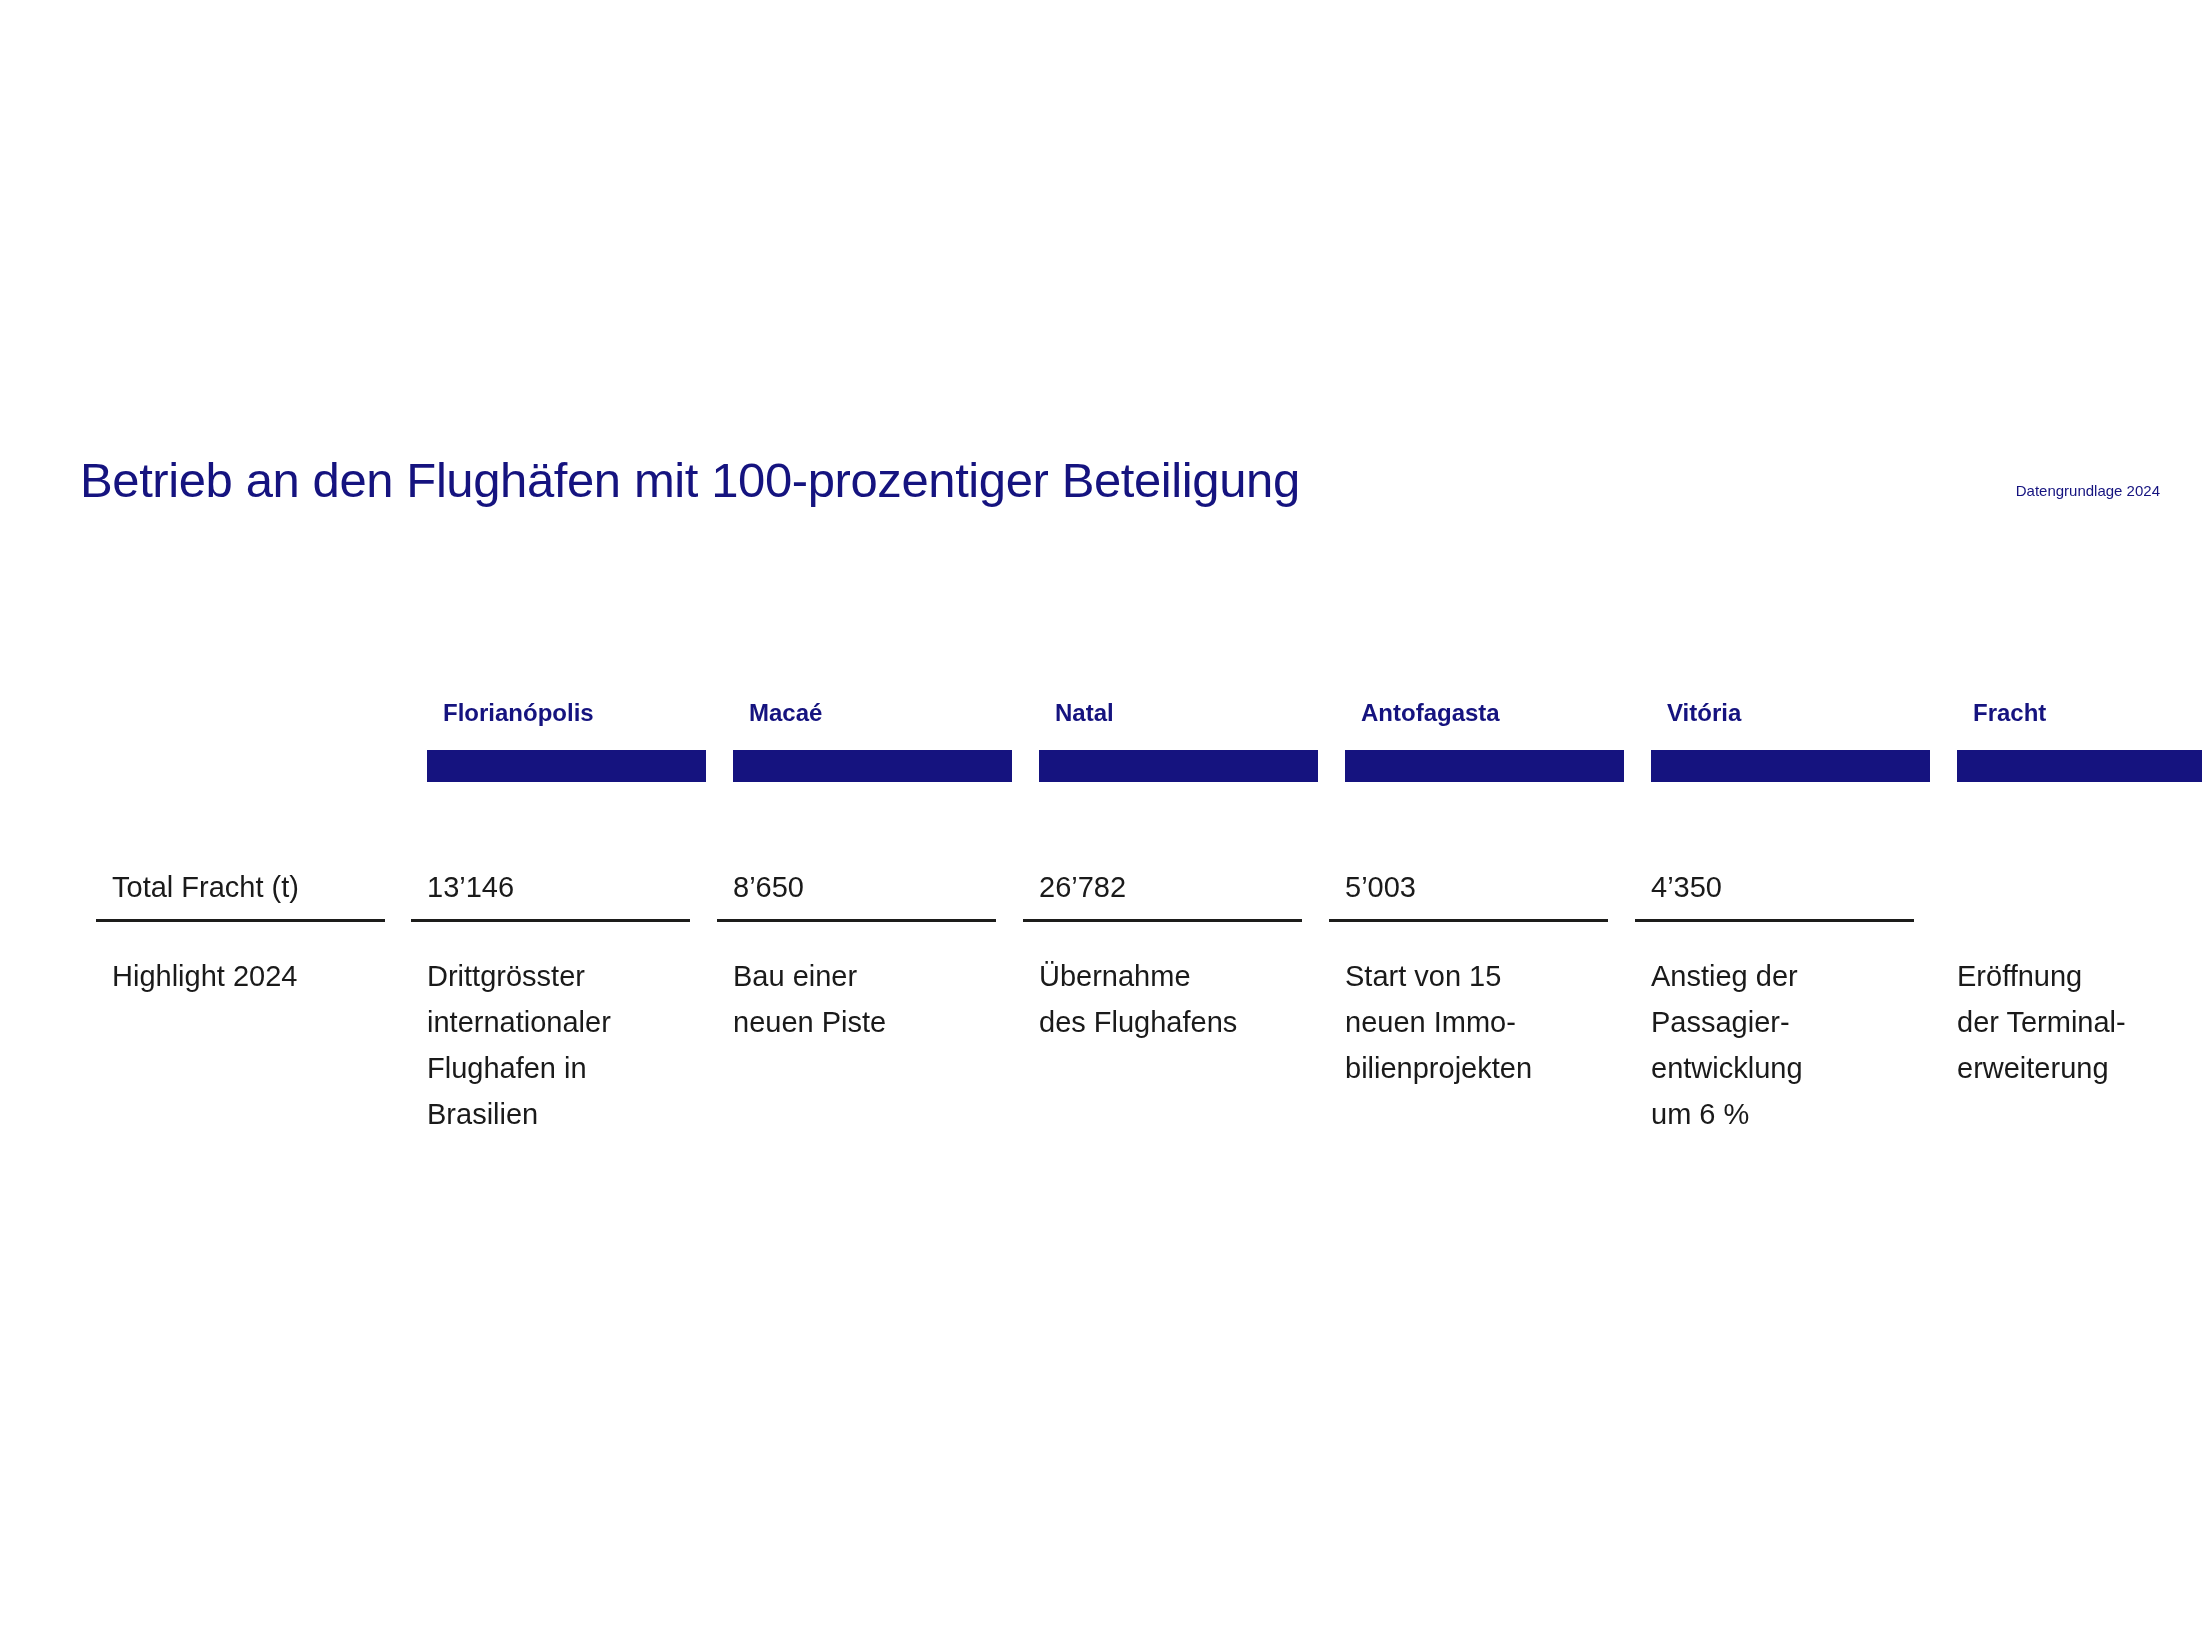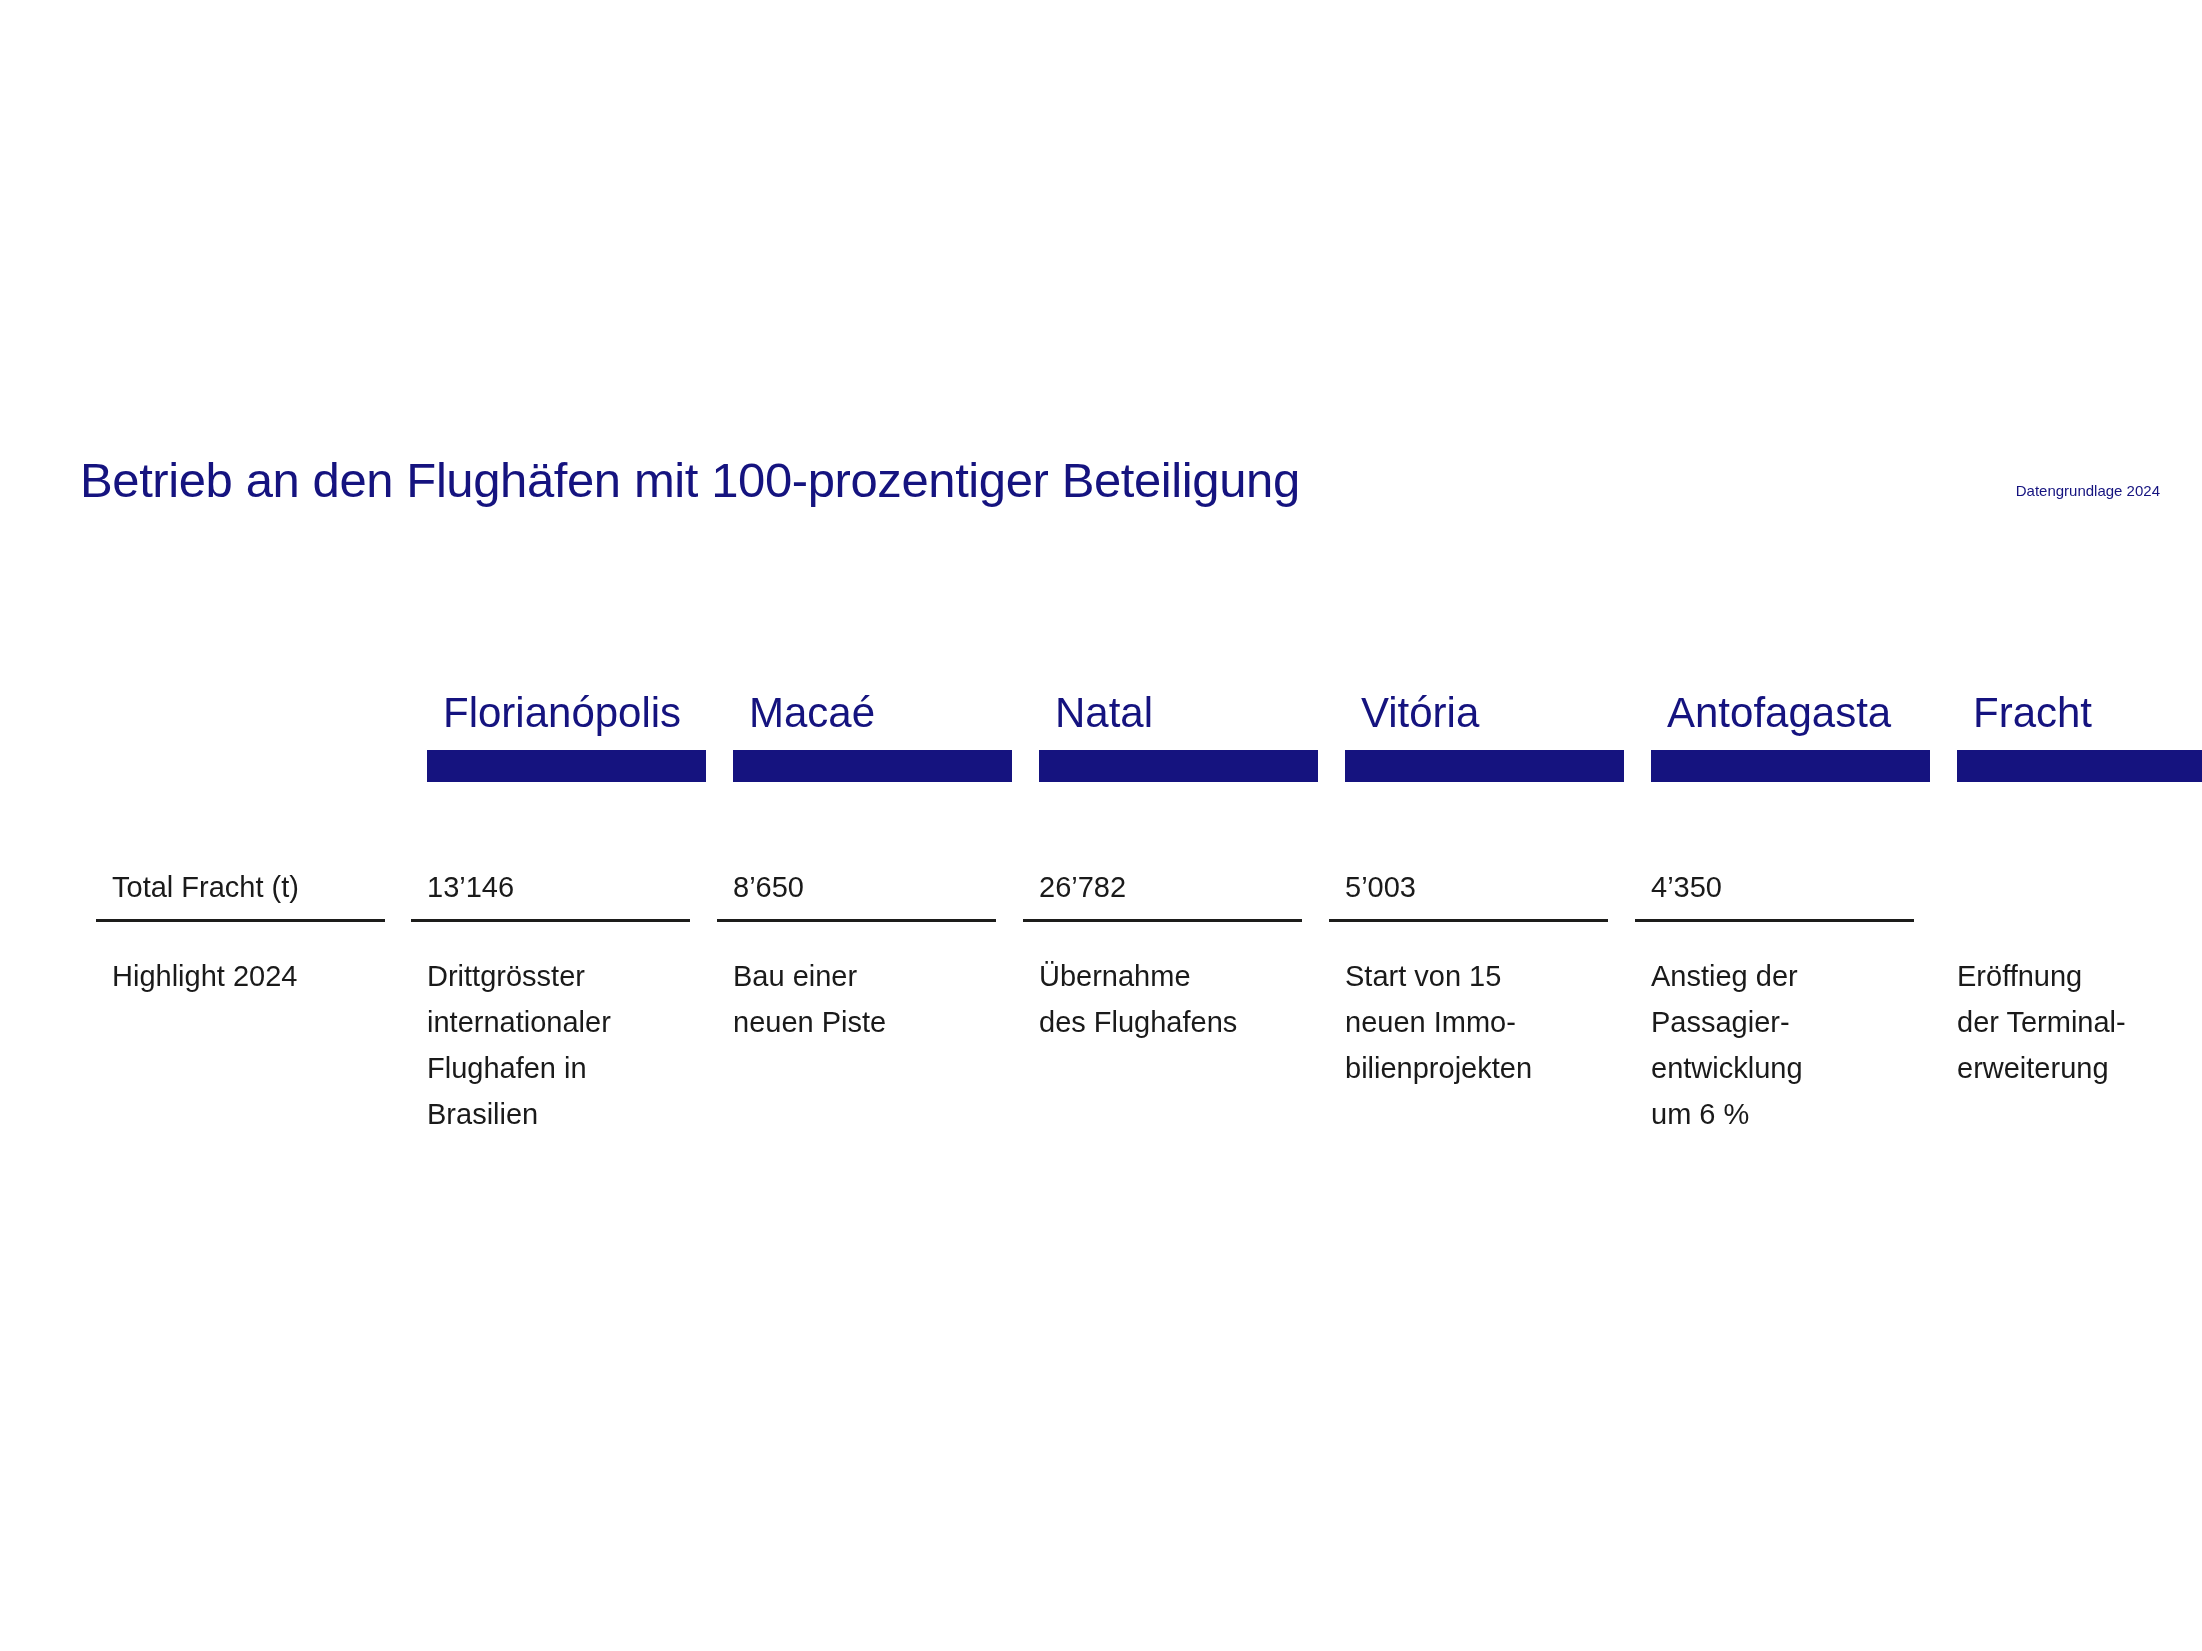--- a/index.html
+++ b/index.html
@@ -57,23 +57,23 @@
     padding-right:24px;
     font-size:29px;
     line-height:38px;
     color:var(--text);
     white-space:pre-line;
   }
 
   
   .thead .hcell{display:flex;flex-direction:column;}
   .htext{
-    font-size:42px;
+    font-size:24px;
     line-height:43px;
-    font-weight:400;
+    font-weight:700;
     color:var(--navy);
     white-space:nowrap;
   }
   .hbar{
     display:block;
     width:279px;
     height:10.3px;
     background:var(--navy);
   }
 
@@ -118,25 +118,25 @@
       </div>
       <div class="cell hcell">
         <span class="htext">Macaé</span>
         <span class="hbar"></span>
       </div>
       <div class="cell hcell">
         <span class="htext">Natal</span>
         <span class="hbar"></span>
       </div>
       <div class="cell hcell">
-        <span class="htext">Vitória</span>
+        <span class="htext">Antofagasta</span>
         <span class="hbar"></span>
       </div>
       <div class="cell hcell">
-        <span class="htext">Antofagasta</span>
+        <span class="htext">Vitória</span>
         <span class="hbar"></span>
       </div>
       <div class="cell hcell">
         <span class="htext">Fracht</span>
         <span class="hbar"></span>
       </div>
     </div>
 
 
 

